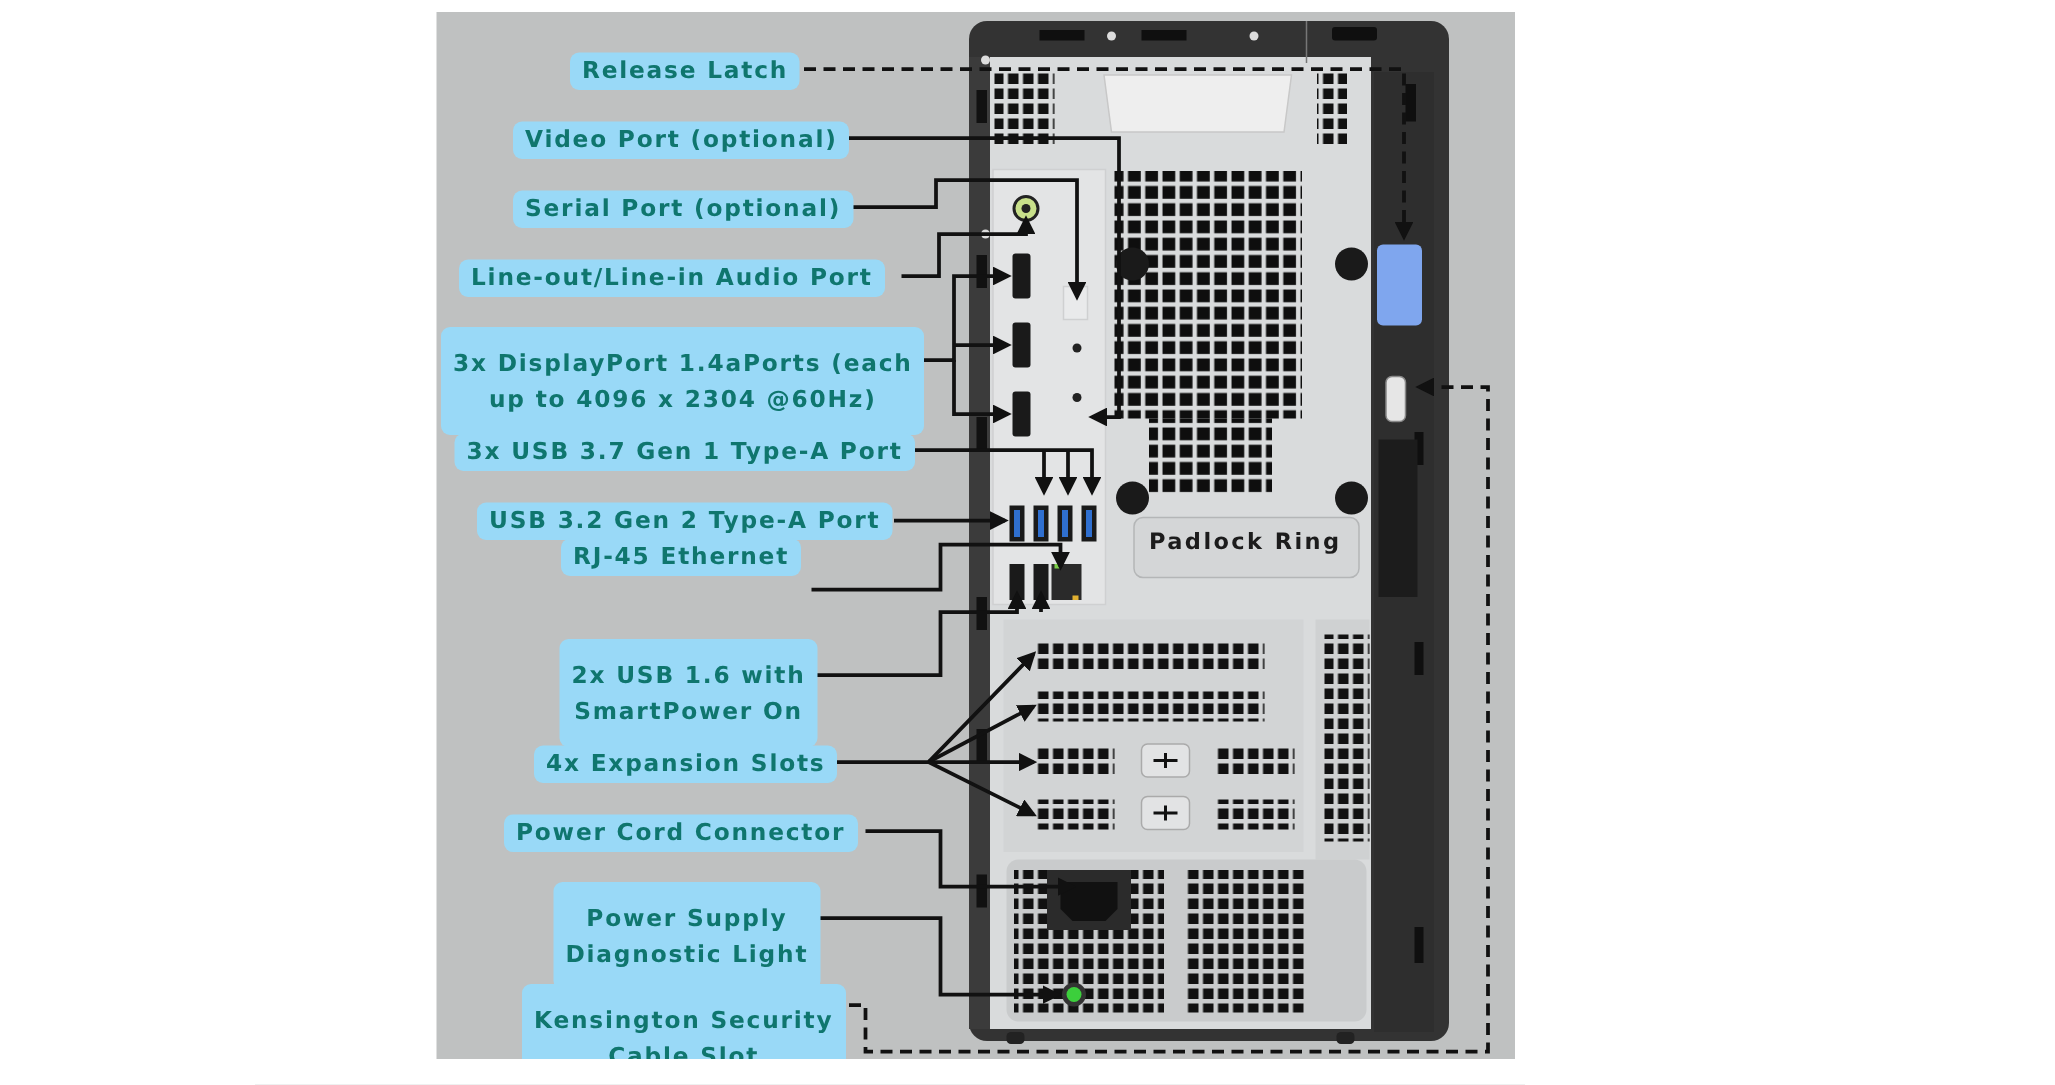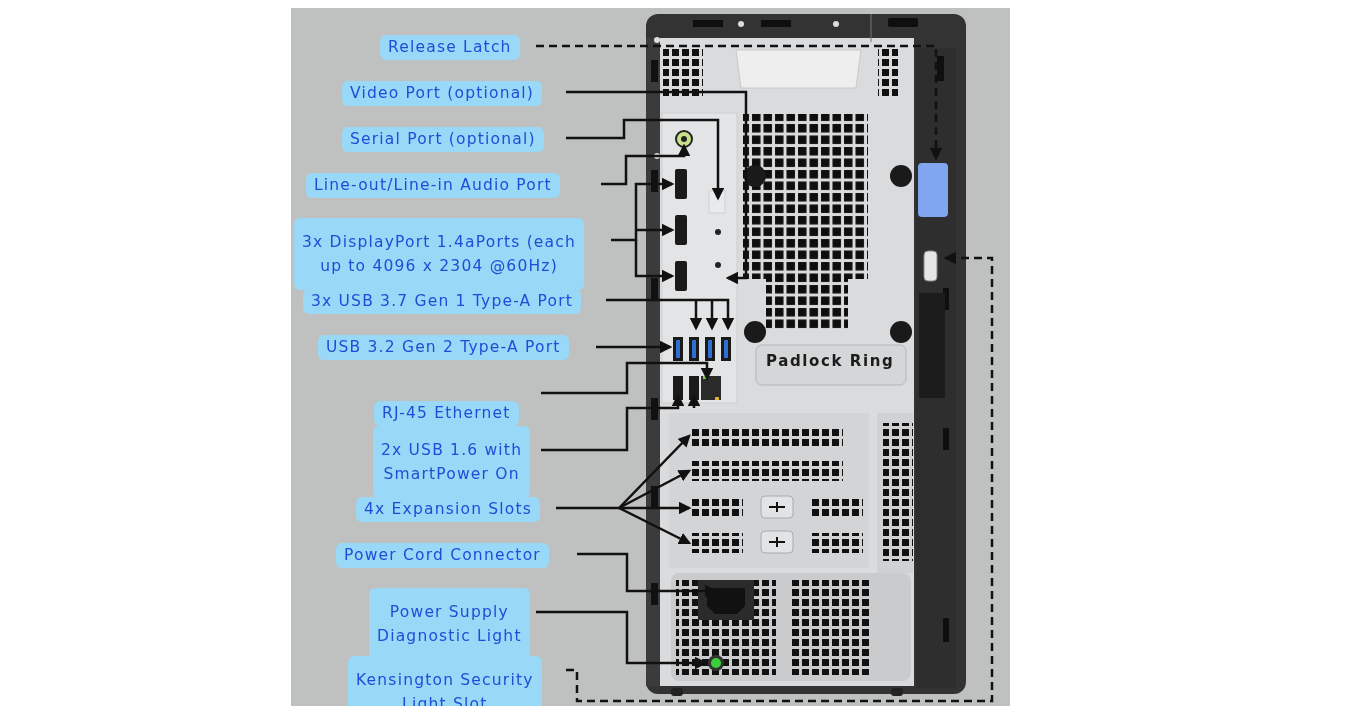--- a/index.html
+++ b/index.html
@@ -1,21 +1,21 @@
 <!DOCTYPE html>
 <html><head>
 <meta charset="utf-8">
 <style>
   html, body { margin:0; padding:0; background:#ffffff; }
   body { width:1370px; height:723px; position:relative; overflow:hidden; font-family:"DejaVu Sans", sans-serif; }
   #stage { position:absolute; left:291px; top:8px; width:719px; height:698px; background:#bfc1c1; overflow:hidden; }
   svg#diagram { position:absolute; left:0; top:0; width:719px; height:698px; }
   .label {
-    position:absolute; background:#99d9f7; color:#1d4ed8; border-radius:6px;
-    font-weight:normal; font-size:15.5px; letter-spacing:1.2px; line-height:23px;
+    position:absolute; background:#99d9f7; color:#0f766e; border-radius:6px;
+    font-weight:bold; font-size:15.5px; letter-spacing:1.2px; line-height:23px;
     padding:1px 8px; text-align:center; white-space:nowrap;
   }
   .label.two { line-height:24px; padding:12px 8px; }
   .padlock-text { position:absolute; font-weight:bold; font-size:15px; letter-spacing:1.6px; color:#1c1c1c; }
 </style>
 </head>
 <body>
 
 <div id="stage">
   <svg id="diagram" viewBox="0 0 719 698">
@@ -191,28 +191,28 @@
   <div class="label" style="left:89px;top:27px;">Release Latch</div>
   <div class="label" style="left:51px;top:73px;">Video Port (optional)</div>
   <div class="label" style="left:15px;top:165px;">Line-out/Line-in Audio Port</div>
   <div class="label" style="left:51px;top:119px;">Serial Port (optional)</div>
   <div class="label two" style="left:3px;top:210px;">
     <div>3x DisplayPort 1.4aPorts (each</div>
     <div>up to 4096 x 2304 @60Hz)</div>
   </div>
   <div class="label" style="left:12px;top:281px;">3x USB 3.7 Gen 1 Type-A Port</div>
   <div class="label" style="left:27px;top:327px;text-align:center;">USB 3.2 Gen 2 Type-A Port</div>
-  <div class="label" style="left:83px;top:393px;">RJ-45 Ethernet</div>
+  <div class="label" style="left:83px;top:351px;">RJ-45 Ethernet</div>
   <div class="label two" style="left:82px;top:418px;">
     <div>2x USB 1.6 with</div>
     <div>SmartPower On</div>
   </div>
   <div class="label" style="left:65px;top:489px;">4x Expansion Slots</div>
   <div class="label" style="left:45px;top:535px;">Power Cord Connector</div>
   <div class="label two" style="left:78px;top:580px;">
     <div>Power Supply</div>
     <div>Diagnostic Light</div>
   </div>
   <div class="label two" style="left:57px;top:648px;">
     <div>Kensington Security</div>
-    <div>Light Slot</div>
+    <div>Cable Slot</div>
   </div>
 </div>
 
 </body></html>

